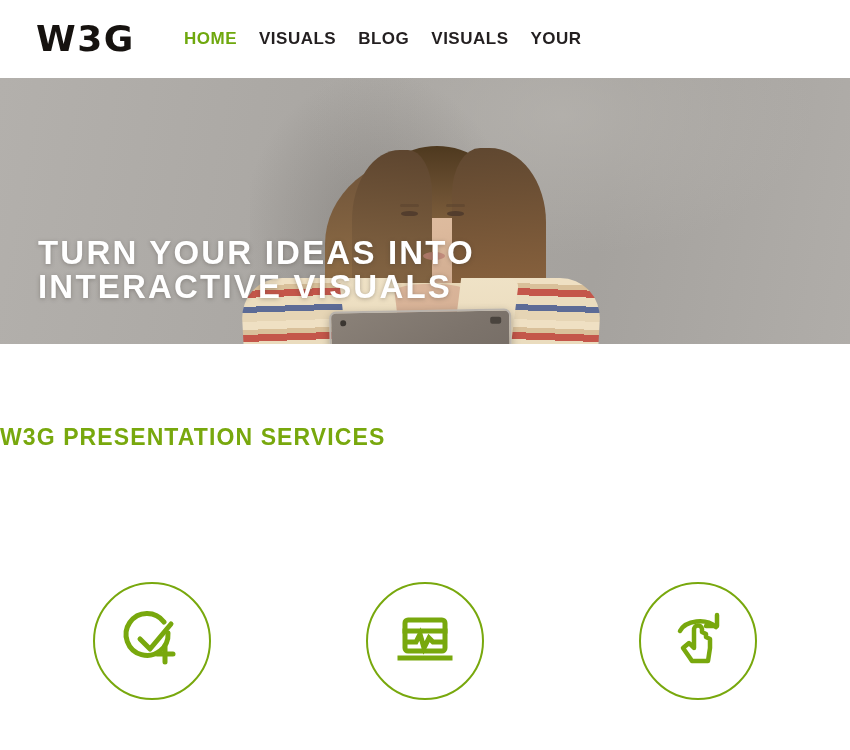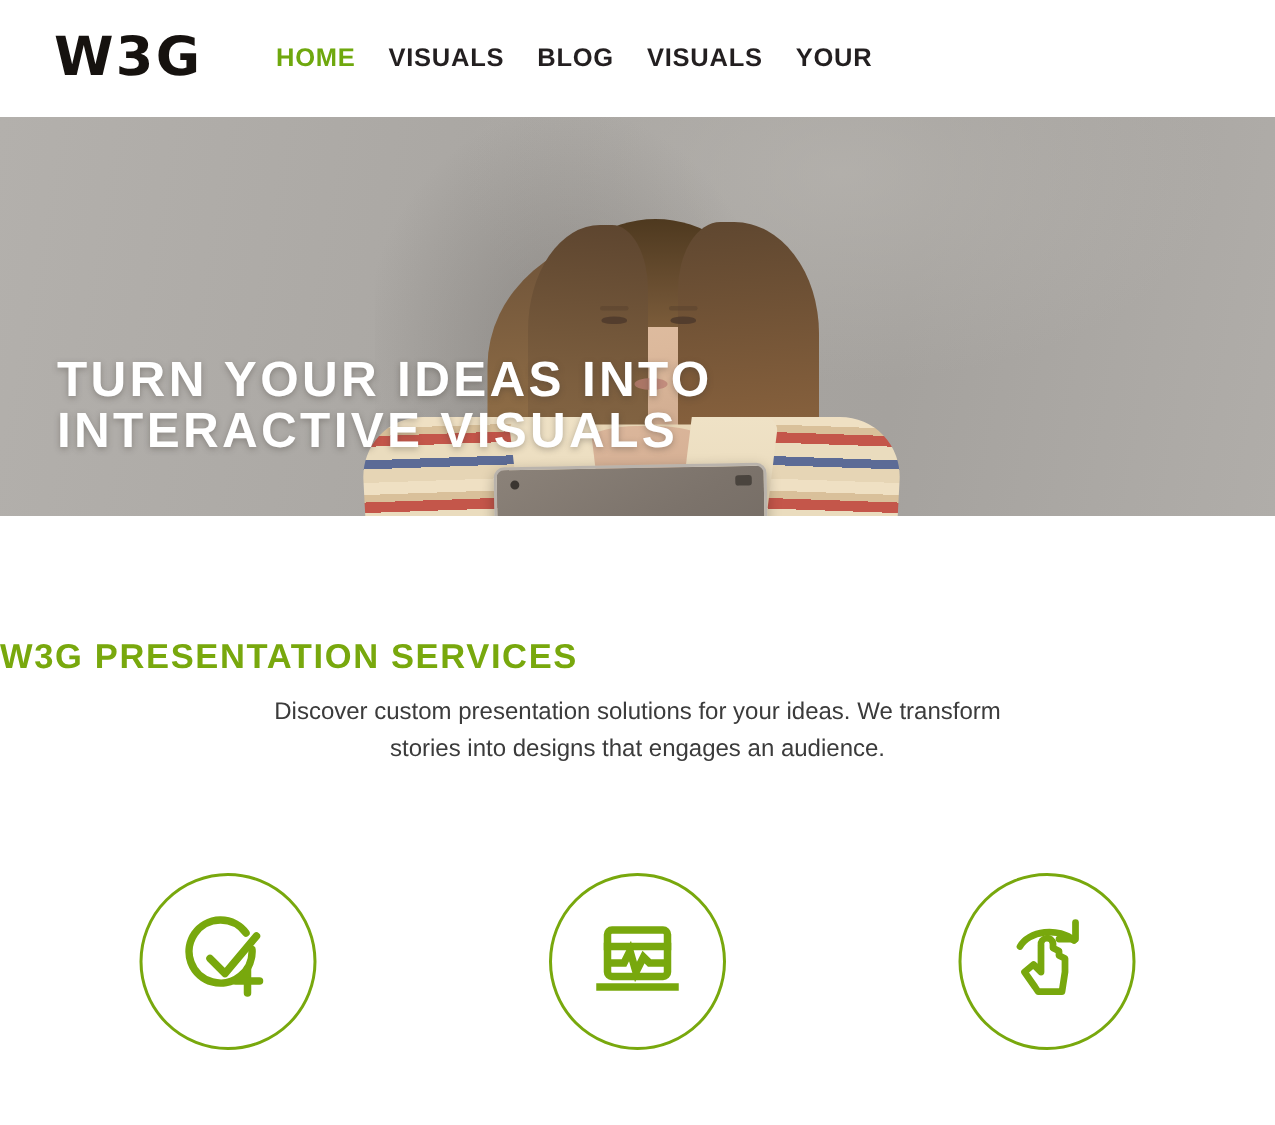--- a/index.html
+++ b/index.html
@@ -226,21 +226,20 @@
       </div>
 
     </div>
 
     <h1 class="hero-title">TURN YOUR IDEAS INTO
 INTERACTIVE VISUALS</h1>
   </section>
 
   <section class="services">
     <h2 class="section-title">W3G PRESENTATION SERVICES</h2>
-    <p class="section-desc">Discover custom presentation solutions for your ideas. We transform stories into designs that engages an audience.</p>
 
     <div class="icon-row">
 
       <div class="icon-circle">
         <span>
           <svg width="66" height="66" viewBox="0 0 66 66" fill="none" stroke="#78a80d" stroke-width="5" stroke-linecap="round" stroke-linejoin="round">
             <path d="M45 16 A21 21 0 1 0 49 27"></path>
             <path d="M21 33 L31 43 L52 18"></path>
             <path d="M46 40 L46 56"></path>
             <path d="M38 48 L54 48"></path>

